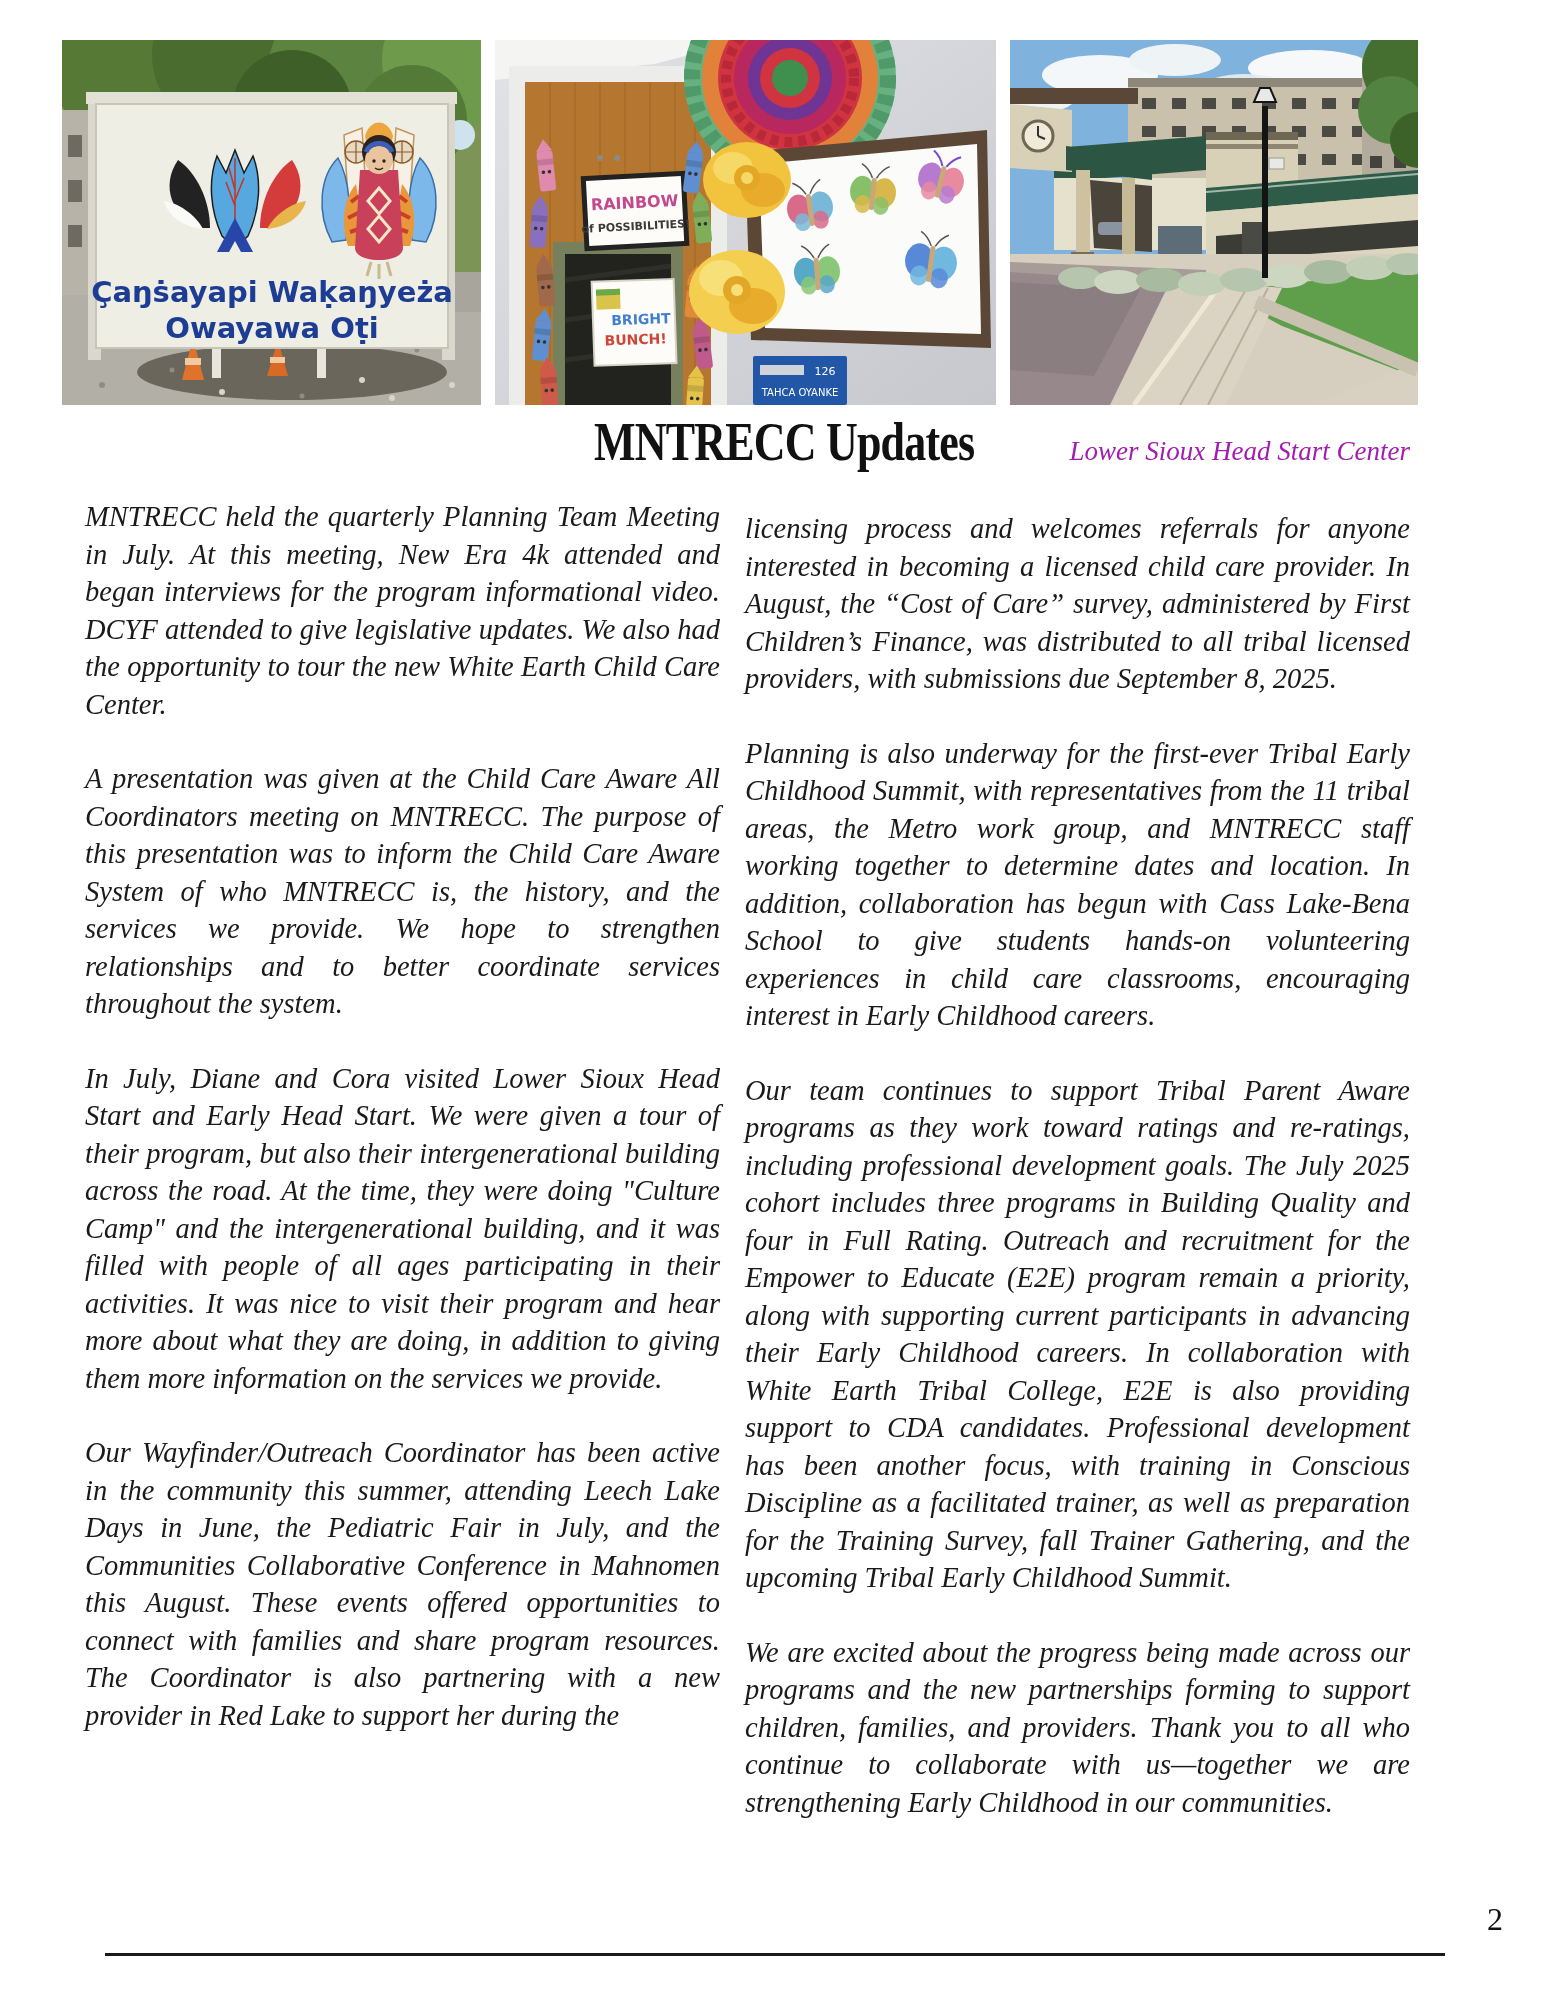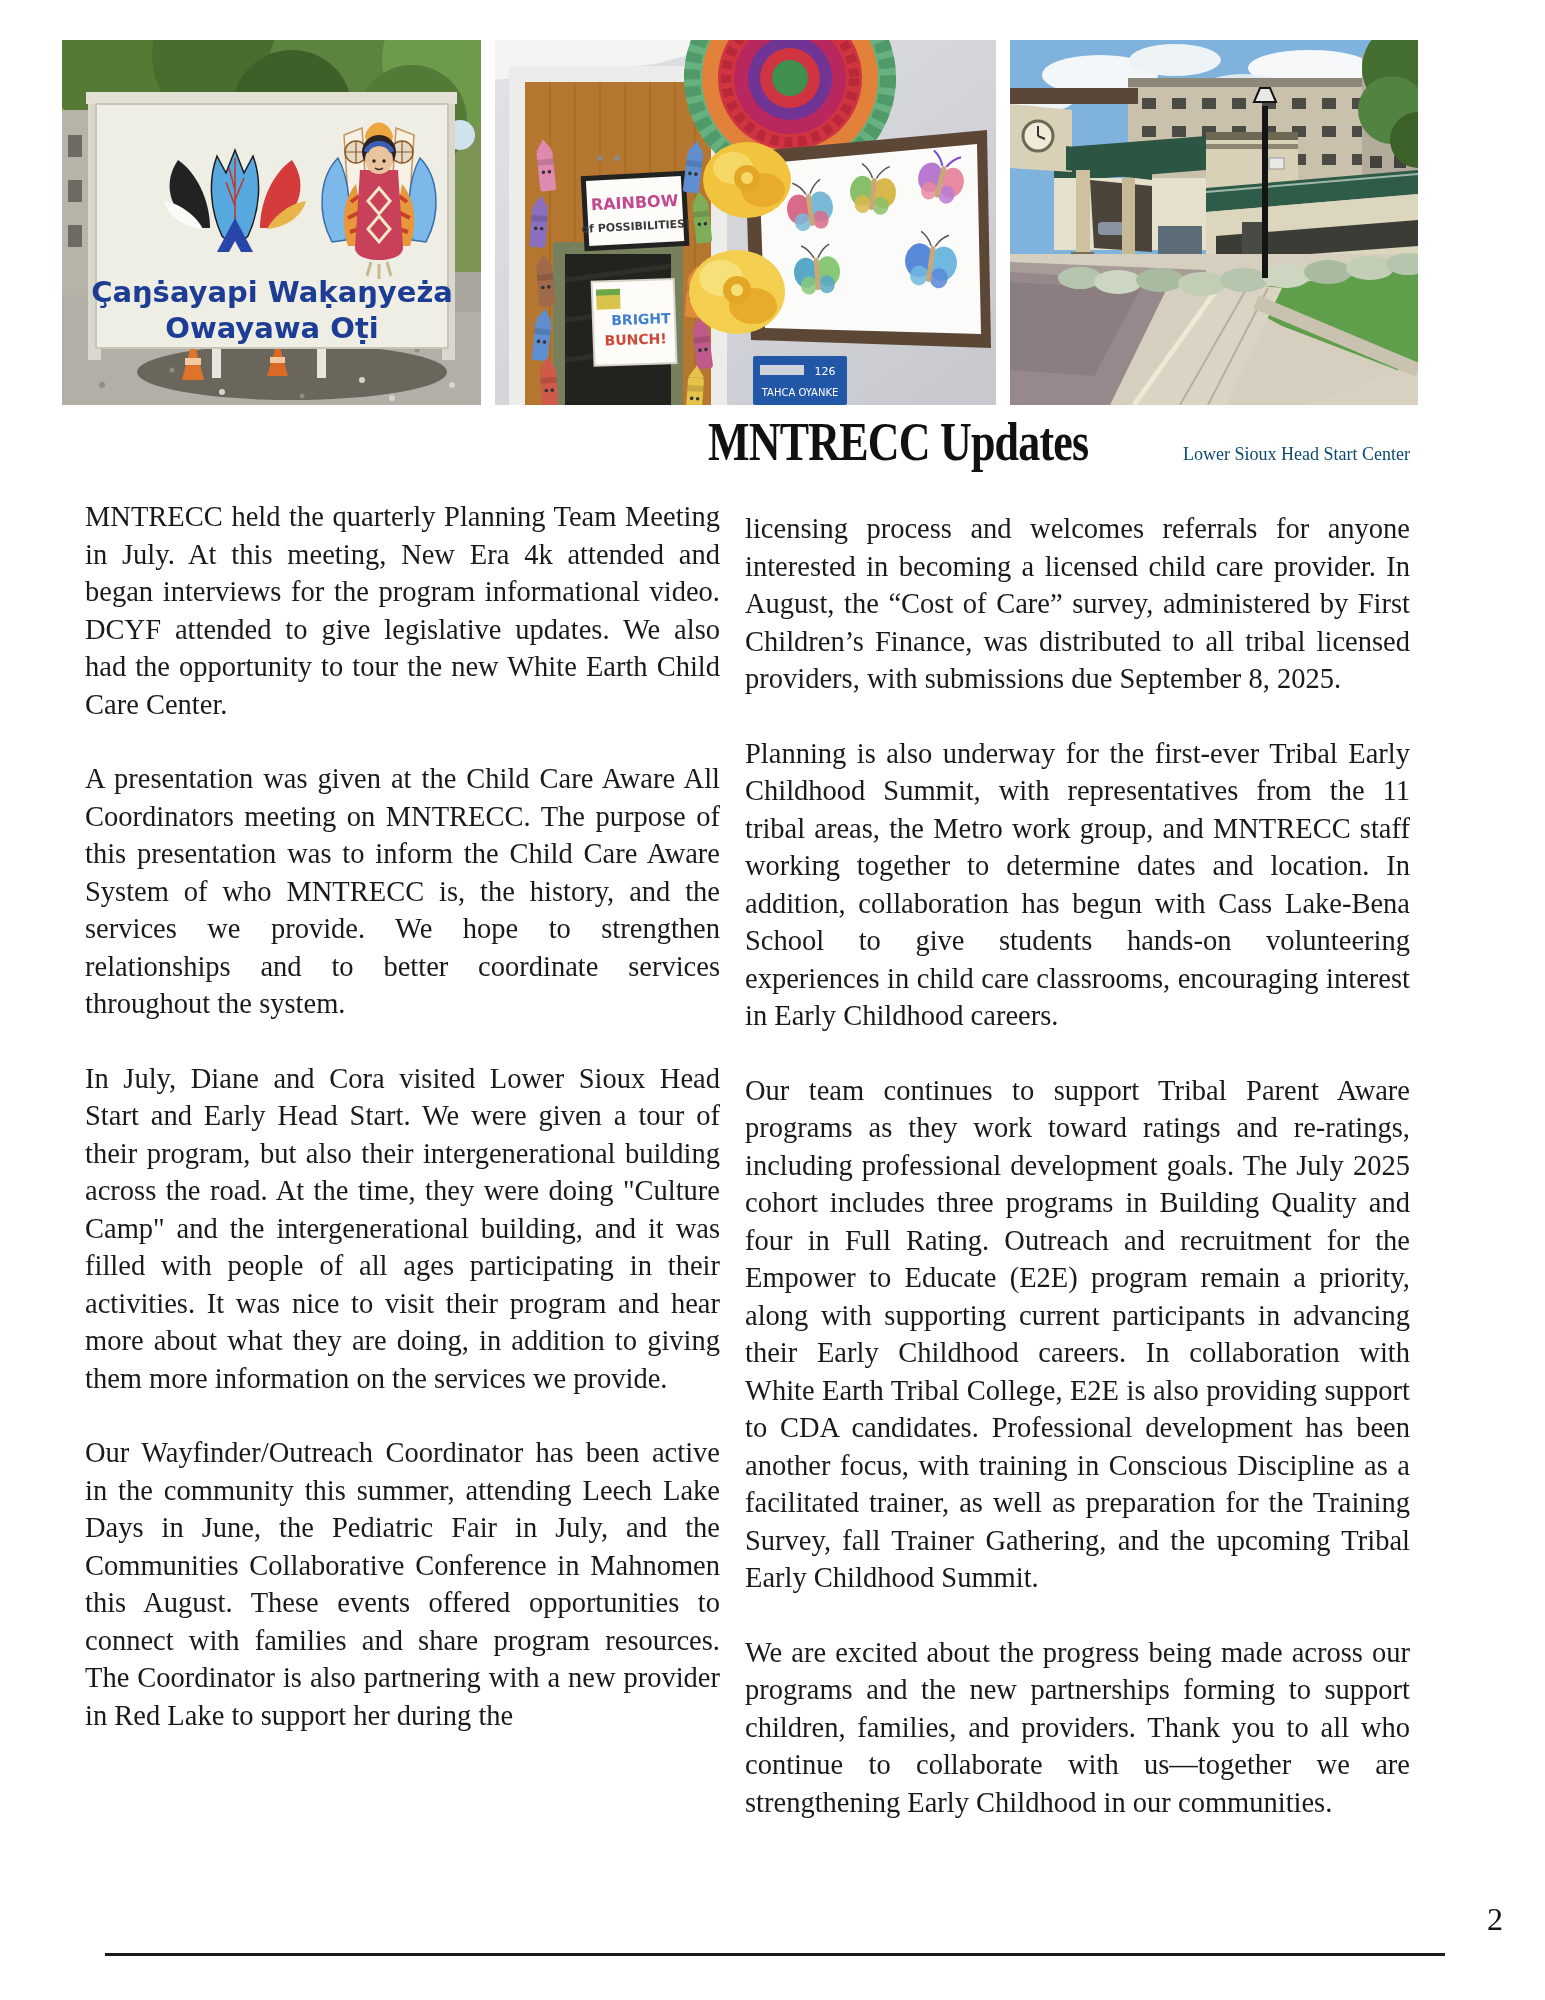--- a/index.html
+++ b/index.html
@@ -20,32 +20,33 @@
     position:absolute;left:85px;top:414px;right:135px;
     display:flex;justify-content:flex-end;align-items:baseline;
   }
   .page-title{
     margin:0;font-family:"Liberation Serif", serif;
     font-size:55px;font-weight:600;letter-spacing:-1px;color:#111;
     transform:scaleX(0.80);transform-origin:0 100%;
     white-space:nowrap;line-height:1;
   }
   .photo-caption{
-    font-size:18px;color:#0c4a6e;line-height:1;
+    font-style:italic;font-size:27px;color:#a21caf;line-height:1;
   }
   .body-cols{
     position:absolute;left:85px;top:498px;width:1325px;
     display:flex;gap:25px;
     font-size:28.5px;line-height:37.5px;
   }
   .col-left{width:635px;}
   .col-right{width:665px;margin-top:12px;}
   .body-cols p{
     margin:0 0 37px 0;
     text-align:justify;
+    font-style:italic;
   }
   .footer-rule{
     position:absolute;left:105px;top:1953px;width:1340px;height:3px;
     background:#1a1a1a;
   }
   .page-number{
     position:absolute;left:1487px;top:1901px;
     font-size:32px;color:#111;
   }
   text{font-family:"DejaVu Sans", sans-serif;}

